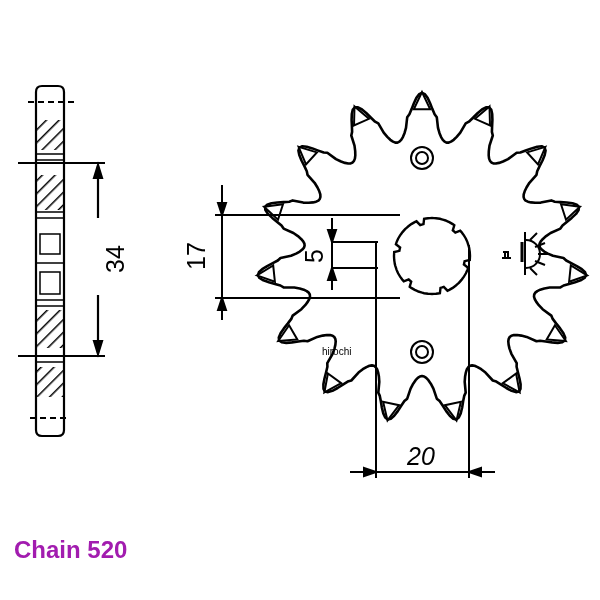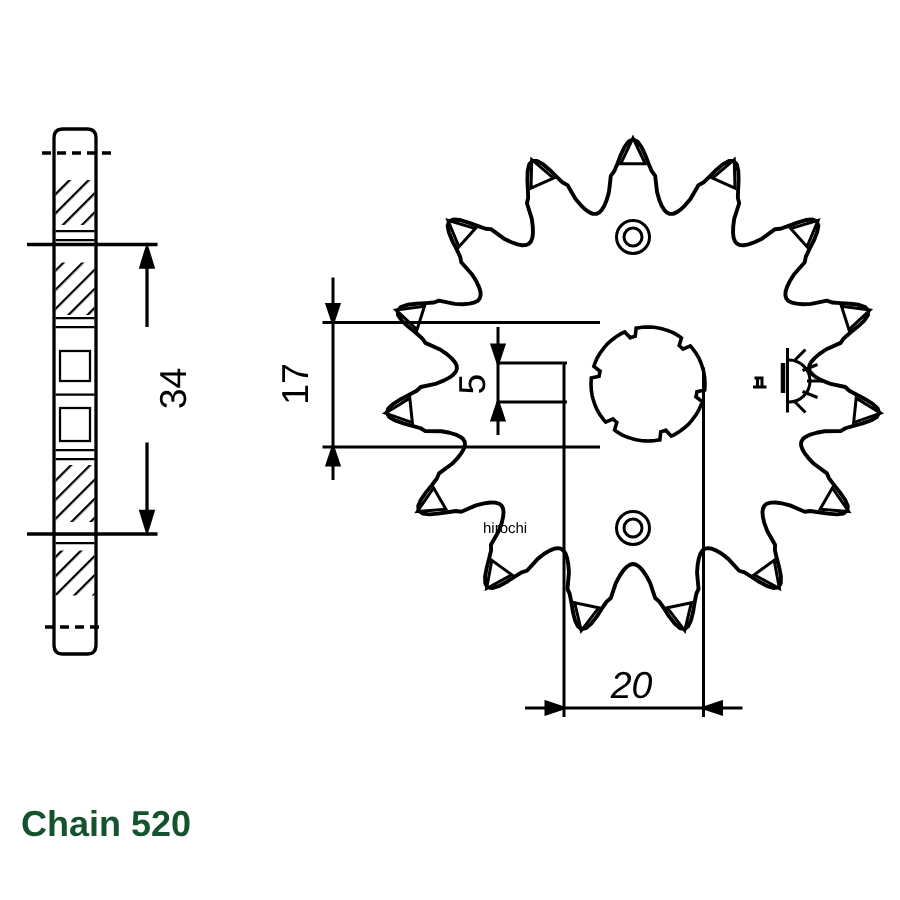--- a/index.html
+++ b/index.html
@@ -1,20 +1,20 @@
 <!DOCTYPE html>
 <html><head>
 <meta charset="utf-8">
 <style>
   html, body { margin:0; padding:0; background:#ffffff; }
   body { width:600px; height:600px; position:relative; overflow:hidden; font-family:"Liberation Sans", sans-serif; }
   #canvas { position:absolute; left:0; top:0; width:600px; height:600px; }
   .dim-text { font-family:"Liberation Sans", sans-serif; font-size:25px; fill:#000; }
   .wm { font-family:"Liberation Sans", sans-serif; font-size:10px; fill:#000; }
-  .caption { position:absolute; left:14px; top:536px; font-family:"Liberation Sans", sans-serif; font-weight:bold; font-size:24px; color:#14532d; letter-spacing:0px; }
+  .caption { position:absolute; left:14px; top:536px; font-family:"Liberation Sans", sans-serif; font-weight:bold; font-size:24px; color:#a21caf; letter-spacing:0px; }
 </style>
 </head>
 <body>
 
 <svg id="canvas" viewBox="0 0 600 600" xmlns="http://www.w3.org/2000/svg">
   <defs>
     <pattern id="hatch" patternUnits="userSpaceOnUse" width="9" height="9" patternTransform="rotate(45)">
       <line x1="0" y1="0" x2="0" y2="9" stroke="#000" stroke-width="3"></line>
     </pattern>
   </defs>

